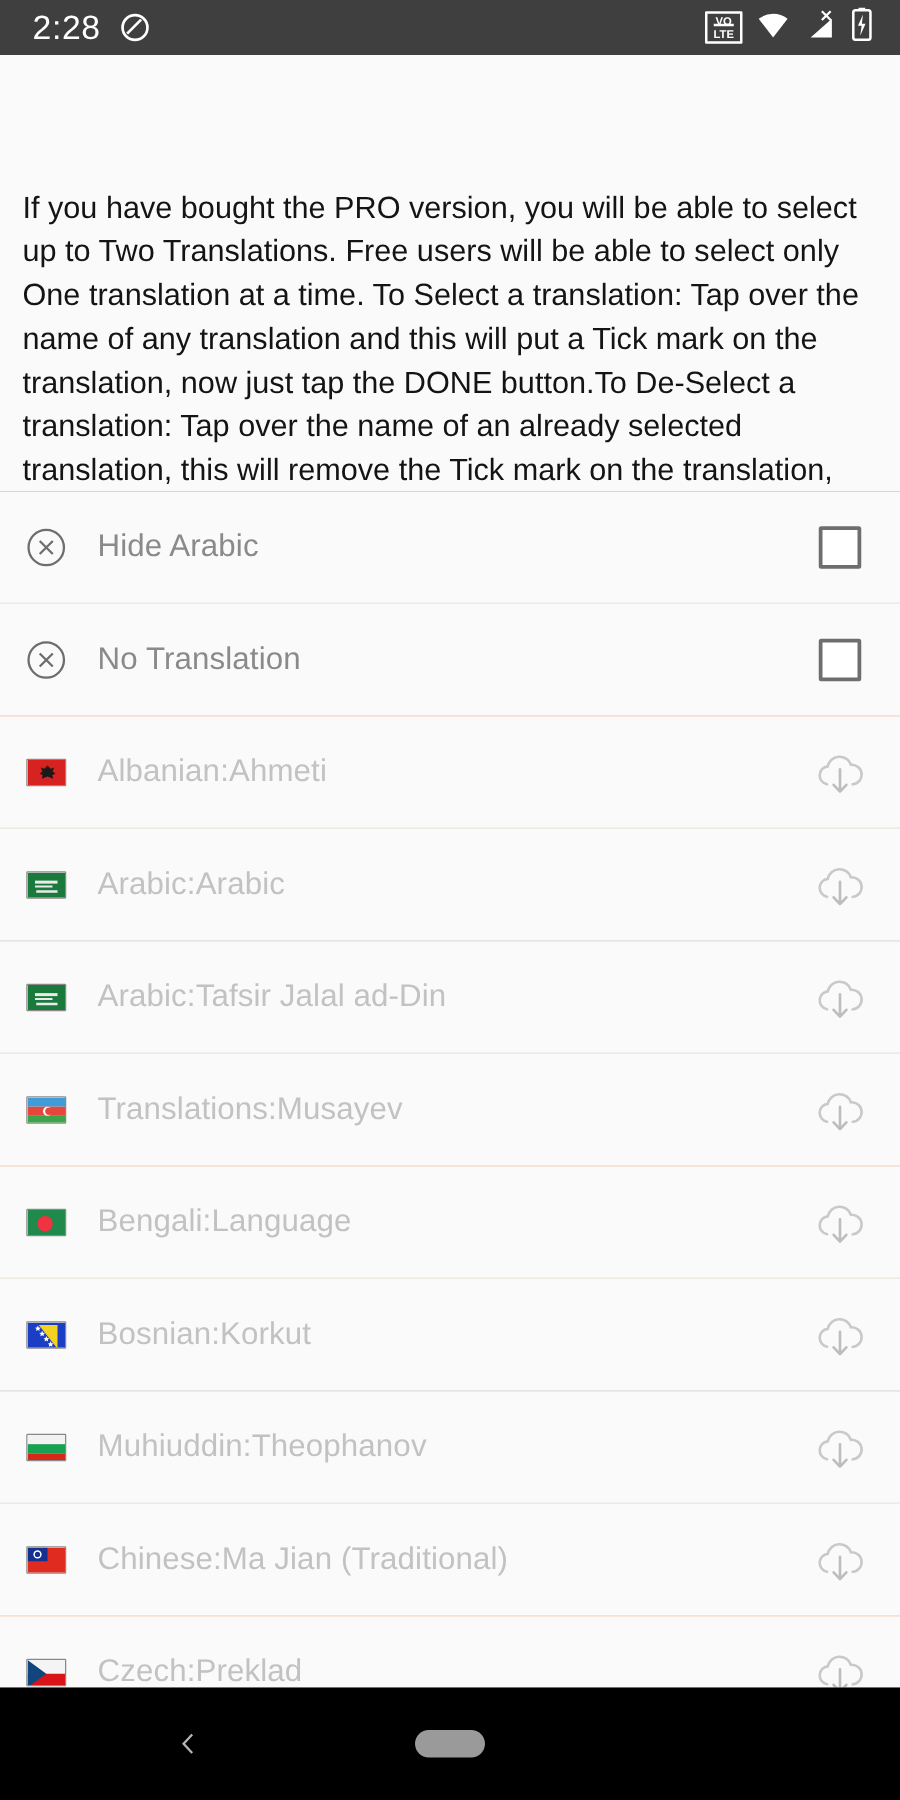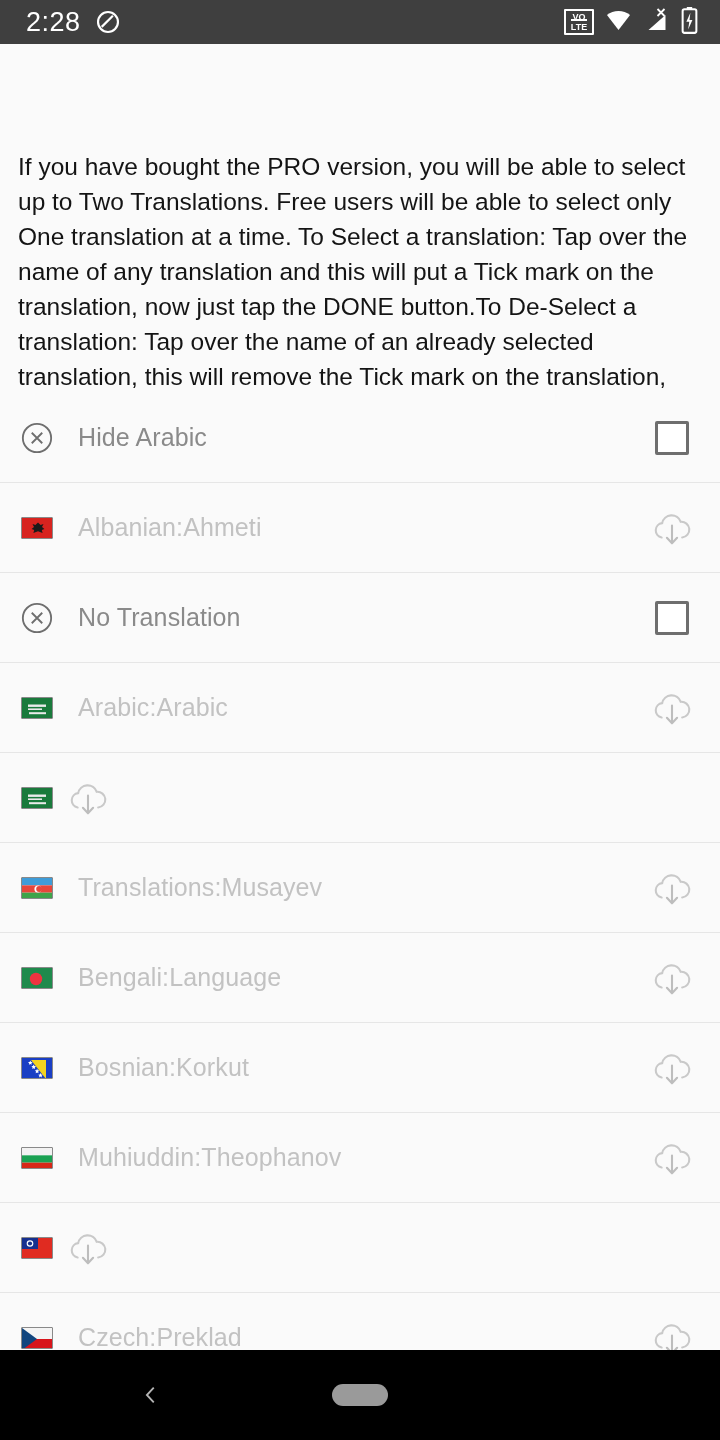--- a/index.html
+++ b/index.html
@@ -128,45 +128,45 @@
           <svg width="34" height="34" viewBox="0 0 24 24">
             <circle cx="12" cy="12" r="10" fill="none" stroke="#6e6e6e" stroke-width="1.3"></circle>
             <path d="M8.3 8.3 L15.7 15.7 M15.7 8.3 L8.3 15.7" stroke="#6e6e6e" stroke-width="1.3" fill="none"></path>
           </svg>
         </span>
         <span class="label">Hide Arabic</span>
         <span class="trail">
           <span class="checkbox"></span>
         </span>
       </div>
-      <div class="row lang">
-        <span class="lead">
-          <span class="flag"><svg width="32" height="22" viewBox="0 0 32 22" preserveAspectRatio="none">
-              <rect width="32" height="22" fill="#d7231f"></rect>
-              <path d="M16 4.4 L13.4 7 L10.5 6 L12 9 L9.6 11 L12.2 12 L11.4 15 L16 13.2 L20.6 15 L19.8 12 L22.4 11 L20 9 L21.5 6 L18.6 7 Z" fill="#1a1a1a"></path>
-            </svg></span>
-        </span>
-        <span class="label">Albanian:Ahmeti</span>
-        <span class="trail">
-          <svg width="44" height="40" viewBox="0 0 24 22">
-            <path d="M6.3 16.2 A4 4 0 0 1 6.6 8.3 A5.3 5.3 0 0 1 16.8 7.6 A3.9 3.9 0 0 1 17.6 16.2" fill="none" stroke="#c9c9c9" stroke-width="1.15" stroke-linecap="round"></path>
-            <path d="M12 9.6 L12 19.3 M9.2 16.4 L12 19.4 L14.8 16.4" fill="none" stroke="#bdbdbd" stroke-width="1.15" stroke-linecap="round" stroke-linejoin="round"></path>
-          </svg>
-        </span>
-      </div>
       <div class="row special">
         <span class="lead">
           <svg width="34" height="34" viewBox="0 0 24 24">
             <circle cx="12" cy="12" r="10" fill="none" stroke="#6e6e6e" stroke-width="1.3"></circle>
             <path d="M8.3 8.3 L15.7 15.7 M15.7 8.3 L8.3 15.7" stroke="#6e6e6e" stroke-width="1.3" fill="none"></path>
           </svg>
         </span>
         <span class="label">No Translation</span>
         <span class="trail">
           <span class="checkbox"></span>
+        </span>
+      </div>
+      <div class="row lang">
+        <span class="lead">
+          <span class="flag"><svg width="32" height="22" viewBox="0 0 32 22" preserveAspectRatio="none">
+              <rect width="32" height="22" fill="#d7231f"></rect>
+              <path d="M16 4.4 L13.4 7 L10.5 6 L12 9 L9.6 11 L12.2 12 L11.4 15 L16 13.2 L20.6 15 L19.8 12 L22.4 11 L20 9 L21.5 6 L18.6 7 Z" fill="#1a1a1a"></path>
+            </svg></span>
+        </span>
+        <span class="label">Albanian:Ahmeti</span>
+        <span class="trail">
+          <svg width="44" height="40" viewBox="0 0 24 22">
+            <path d="M6.3 16.2 A4 4 0 0 1 6.6 8.3 A5.3 5.3 0 0 1 16.8 7.6 A3.9 3.9 0 0 1 17.6 16.2" fill="none" stroke="#c9c9c9" stroke-width="1.15" stroke-linecap="round"></path>
+            <path d="M12 9.6 L12 19.3 M9.2 16.4 L12 19.4 L14.8 16.4" fill="none" stroke="#bdbdbd" stroke-width="1.15" stroke-linecap="round" stroke-linejoin="round"></path>
+          </svg>
         </span>
       </div>
       <div class="row lang">
         <span class="lead">
           <span class="flag"><svg width="32" height="22" viewBox="0 0 32 22" preserveAspectRatio="none">
               <rect width="32" height="22" fill="#1a7a3c"></rect>
               <rect x="6" y="6.5" width="18" height="2.4" fill="#eaeaea"></rect>
               <rect x="6" y="10.4" width="14" height="1.6" fill="#eaeaea"></rect>
               <rect x="7" y="14.2" width="17" height="2" fill="#eaeaea"></rect>
             </svg></span>
@@ -181,20 +181,21 @@
       </div>
       <div class="row lang">
         <span class="lead">
           <span class="flag"><svg width="32" height="22" viewBox="0 0 32 22" preserveAspectRatio="none">
               <rect width="32" height="22" fill="#1a7a3c"></rect>
               <rect x="6" y="6.5" width="18" height="2.4" fill="#eaeaea"></rect>
               <rect x="6" y="10.4" width="14" height="1.6" fill="#eaeaea"></rect>
               <rect x="7" y="14.2" width="17" height="2" fill="#eaeaea"></rect>
             </svg></span>
         </span>
+        <span class="label">Arabic:Tafsir Jalal ad-Din</span>
         <span class="trail">
           <svg width="44" height="40" viewBox="0 0 24 22">
             <path d="M6.3 16.2 A4 4 0 0 1 6.6 8.3 A5.3 5.3 0 0 1 16.8 7.6 A3.9 3.9 0 0 1 17.6 16.2" fill="none" stroke="#c9c9c9" stroke-width="1.15" stroke-linecap="round"></path>
             <path d="M12 9.6 L12 19.3 M9.2 16.4 L12 19.4 L14.8 16.4" fill="none" stroke="#bdbdbd" stroke-width="1.15" stroke-linecap="round" stroke-linejoin="round"></path>
           </svg>
         </span>
       </div>
       <div class="row lang">
         <span class="lead">
           <span class="flag"><svg width="32" height="22" viewBox="0 0 32 22" preserveAspectRatio="none">
@@ -267,20 +268,21 @@
       </div>
       <div class="row lang">
         <span class="lead">
           <span class="flag"><svg width="32" height="22" viewBox="0 0 32 22" preserveAspectRatio="none">
               <rect width="32" height="22" fill="#e02b21"></rect>
               <rect width="16" height="11" fill="#16308f"></rect>
               <circle cx="8" cy="5.5" r="3.3" fill="#fff"></circle>
               <circle cx="8" cy="5.5" r="2.1" fill="#16308f"></circle>
             </svg></span>
         </span>
+        <span class="label">Chinese:Ma Jian (Traditional)</span>
         <span class="trail">
           <svg width="44" height="40" viewBox="0 0 24 22">
             <path d="M6.3 16.2 A4 4 0 0 1 6.6 8.3 A5.3 5.3 0 0 1 16.8 7.6 A3.9 3.9 0 0 1 17.6 16.2" fill="none" stroke="#c9c9c9" stroke-width="1.15" stroke-linecap="round"></path>
             <path d="M12 9.6 L12 19.3 M9.2 16.4 L12 19.4 L14.8 16.4" fill="none" stroke="#bdbdbd" stroke-width="1.15" stroke-linecap="round" stroke-linejoin="round"></path>
           </svg>
         </span>
       </div>
       <div class="row lang">
         <span class="lead">
           <span class="flag"><svg width="32" height="22" viewBox="0 0 32 22" preserveAspectRatio="none">

